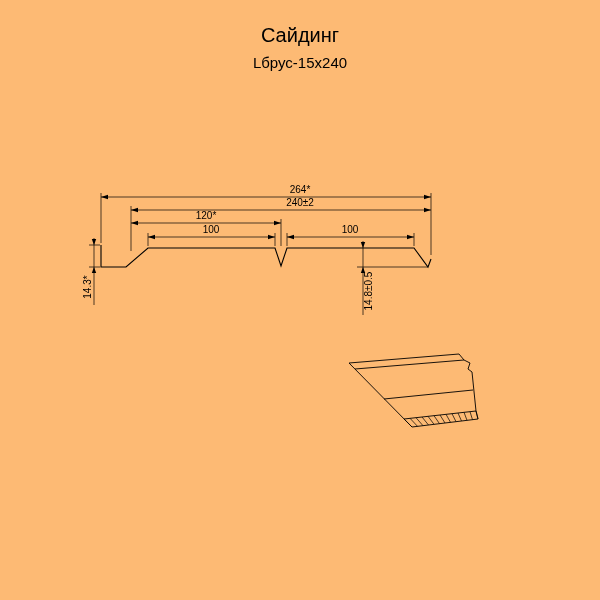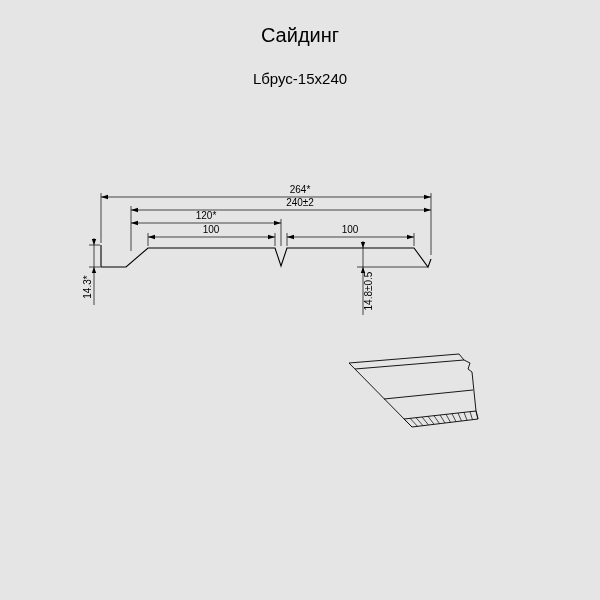--- a/index.html
+++ b/index.html
@@ -1,32 +1,32 @@
 <!DOCTYPE html>
 <html><head>
 <meta charset="utf-8">
 <style>
   html,body{margin:0;padding:0;background:#fff;}
   .page{
     position:relative;
     width:600px;height:600px;
-    background:#e5e5e5;
+    background:#fdba74;
     font-family:"Liberation Sans", sans-serif;
     color:#000;
     overflow:hidden;
   }
   .title{
     padding-top:24px;
     text-align:center;
     font-size:20px;
     line-height:1.1;
     font-weight:400;
   }
   .subtitle{
-    margin-top:24px;
+    margin-top:8px;
     text-align:center;
     font-size:15px;
     font-weight:400;
   }
   svg.drawing{
     position:absolute;
     top:0;left:0;
   }
   .thin{stroke:#000;stroke-width:0.7;fill:none;}
   .outline{stroke:#000;stroke-width:1.1;fill:none;stroke-linejoin:miter;}

